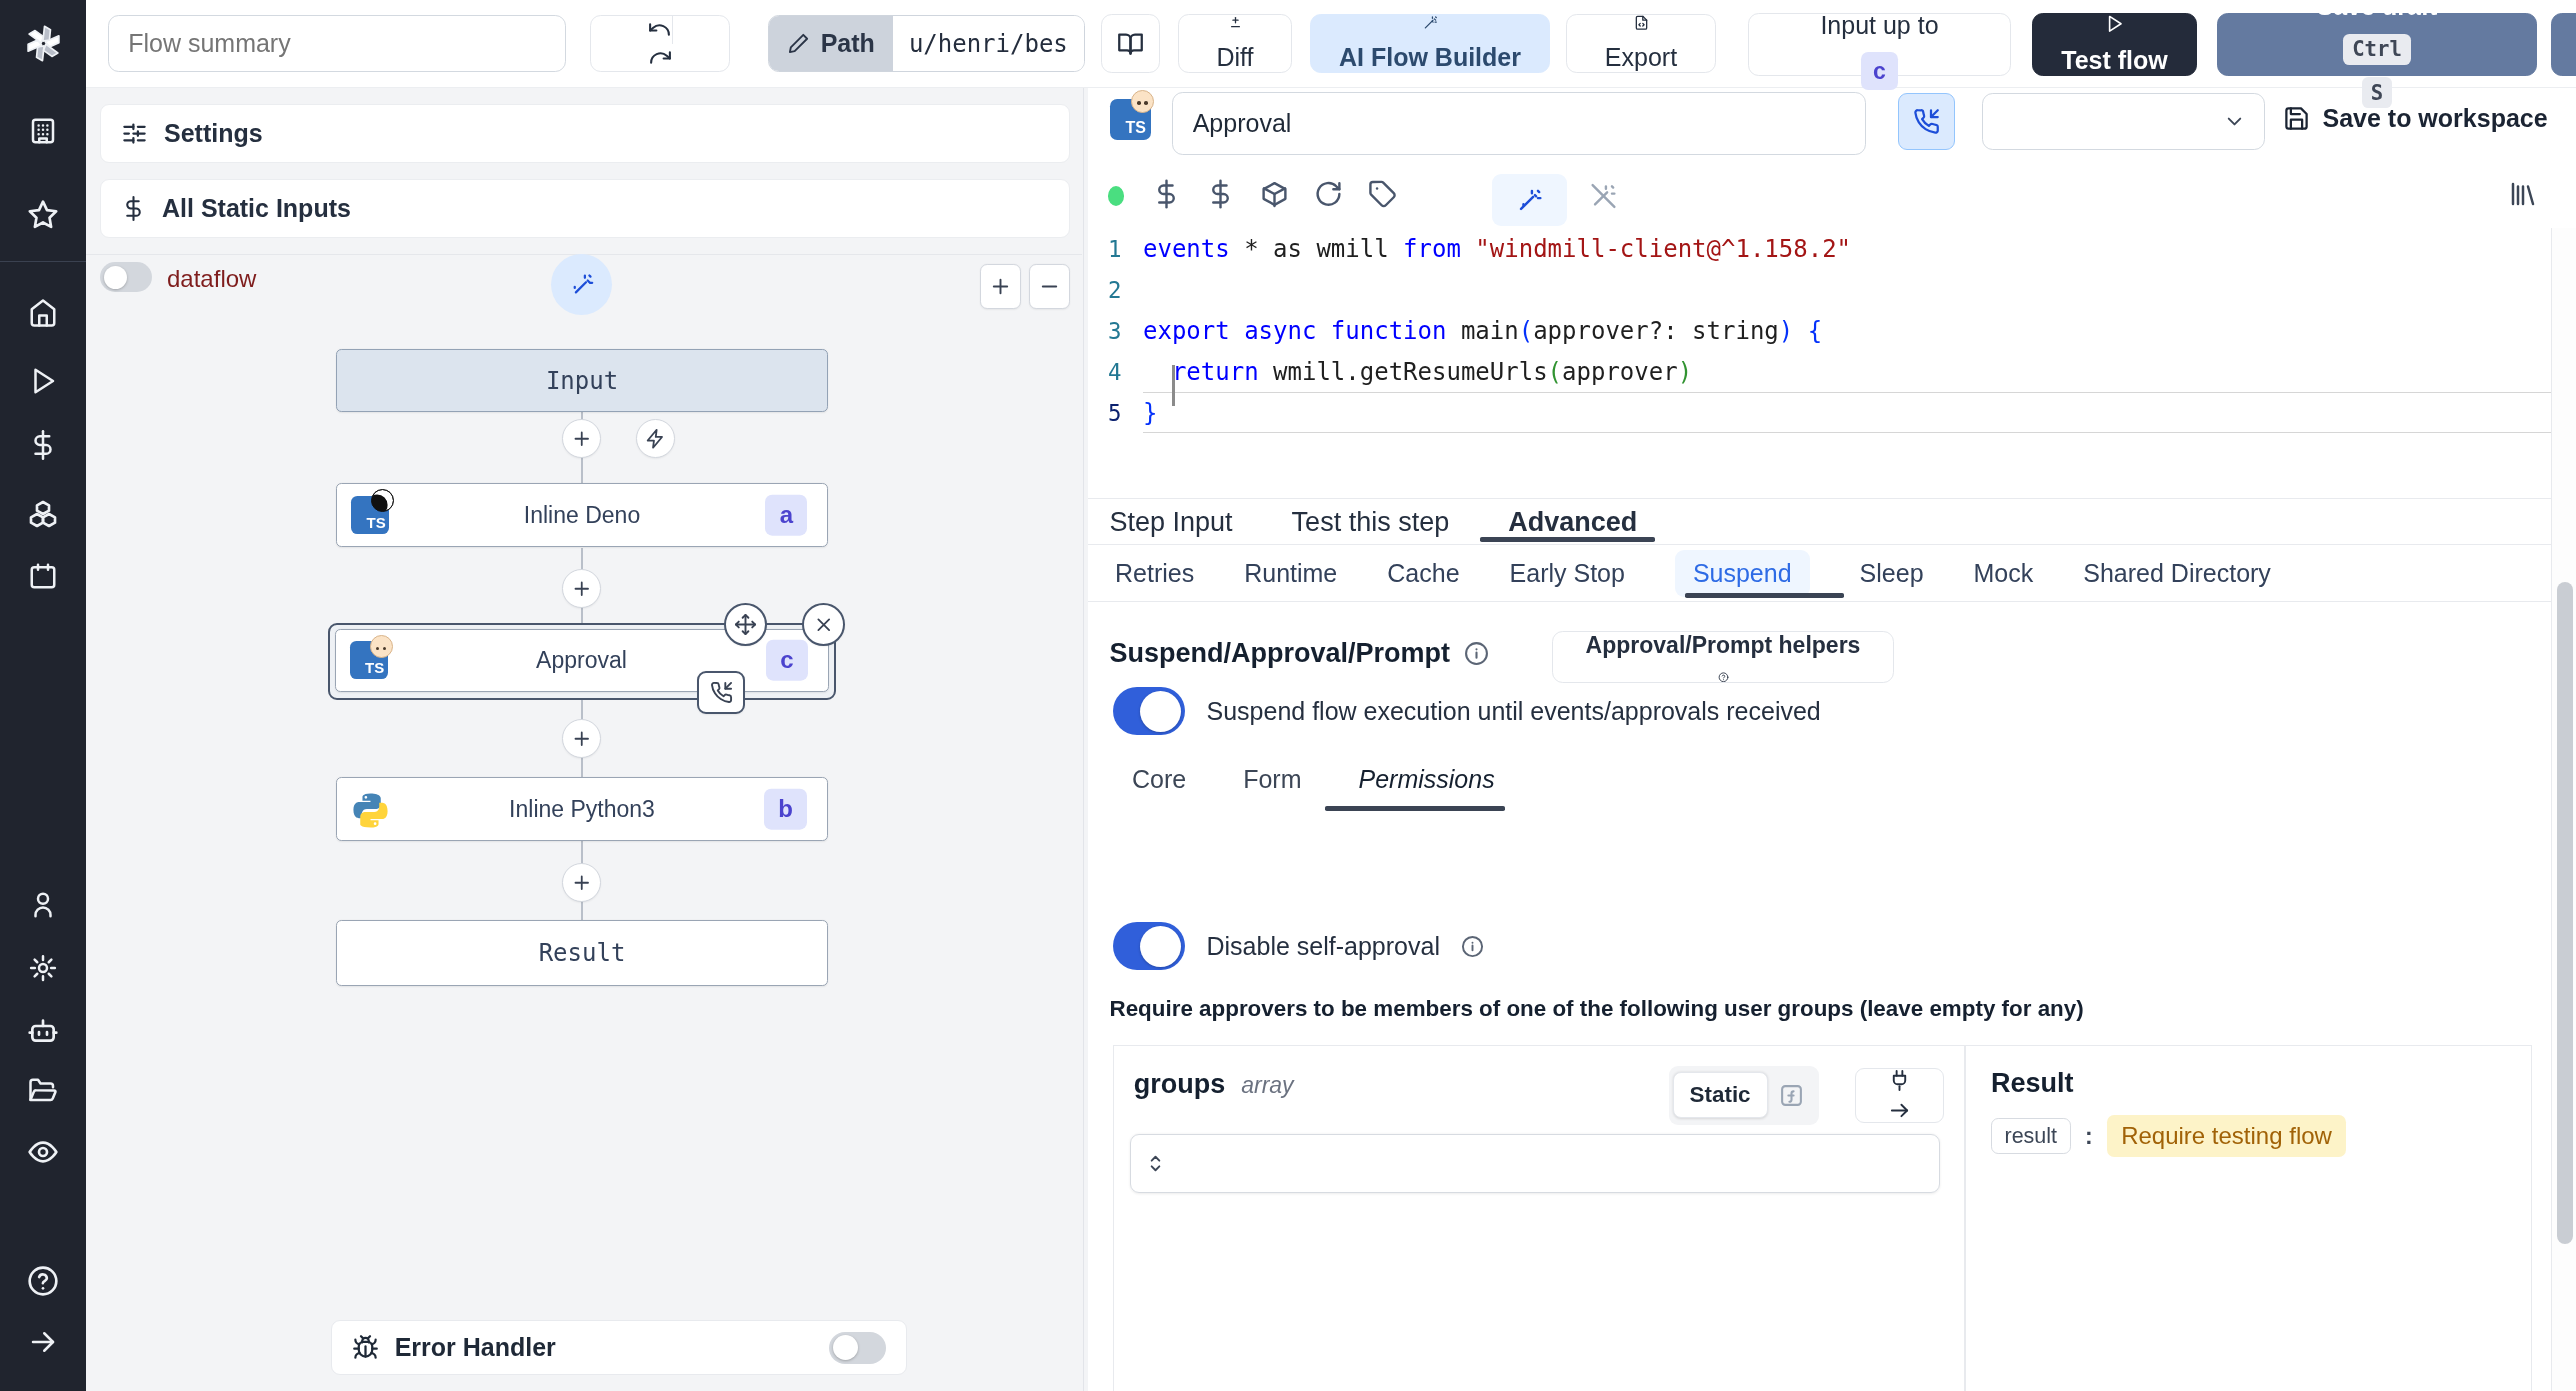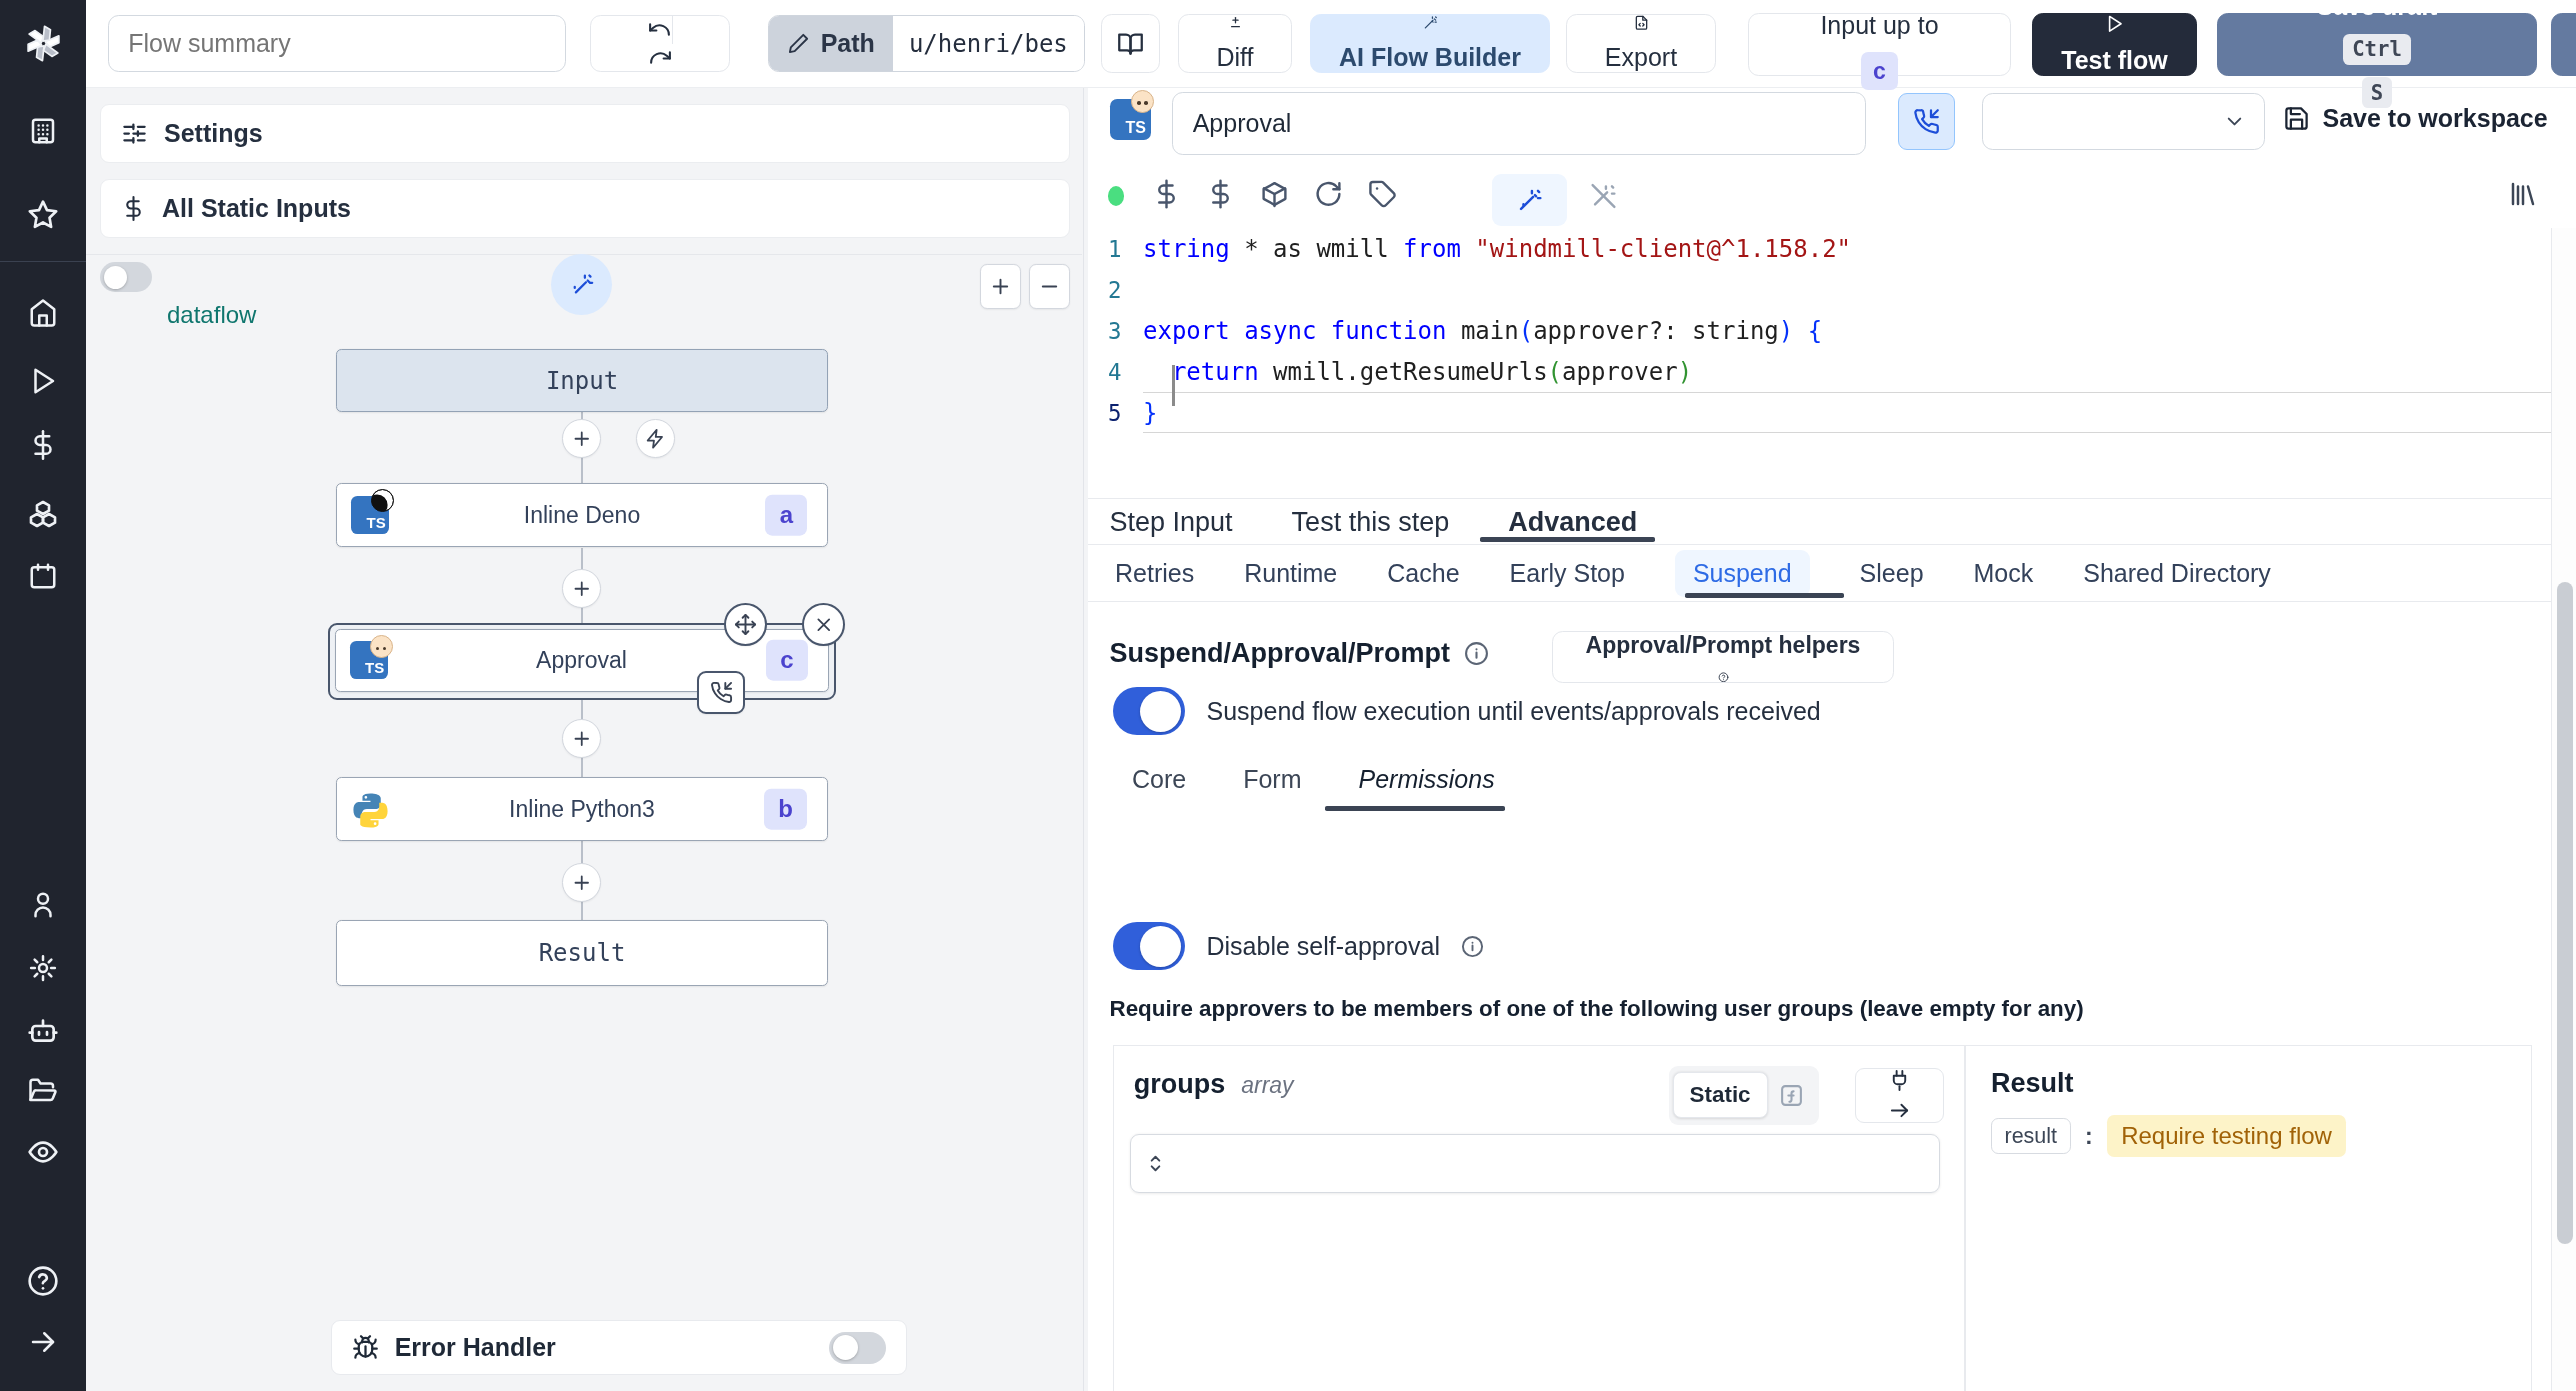--- a/index.html
+++ b/index.html
@@ -284,21 +284,21 @@
         <path d="M12 1v22"></path>
         <path d="M17 5H9.5a3.5 3.5 0 0 0 0 7h5a3.5 3.5 0 0 1 0 7H6"></path>
       </svg>
     <span style="font-weight:600;">All Static Inputs</span>
   </div>
   <div class="abs" style="left:0; top:166px; width:996px; border-top:1.8px solid #e5e7eb;"></div>
 
   <div class="abs toggle off" style="left:14.3px; top:174px; width:52px; height:30px;">
       <span class="knob" style="width:23px; height:23px;"></span>
     </div>
-  <span class="abs" style="left:81px; top:177px; font-size:24px; color:#0f766e;margin-top:36px;">dataflow</span>
+  <span class="abs" style="left:81px; top:177px; font-size:24px; color:#7f1d1d;">dataflow</span>
   <div class="abs" style="left:465px; top:166px; width:61px; height:61px; border-radius:50%; background:#dbeafe; display:flex; align-items:center; justify-content:center; color:#1d4ed8; cursor:pointer;">
     <svg class="i" width="27" height="27" viewBox="0 0 24 24">
         <path d="m7 19 9-9"></path>
         <path d="m17.5 8.5 1.5 1.5"></path>
         <path d="M15 4v2M19.5 10.5h2M19 4l1 1M6 15v-1"></path>
       </svg>
   </div>
   <div class="abs gbtn" style="left:894px; top:176px; border-radius:7.2px; width:41px; height:45px;">
     <svg class="i" width="23" height="23" viewBox="0 0 24 24">
         <path d="M12 5v14M5 12h14"></path>
@@ -477,21 +477,21 @@
   <div class="abs" style="left:1420px; top:91px; color:#3c4656;">
     <svg class="i" width="30" height="30" viewBox="0 0 24 24">
         <path d="M4 4v16M8 6v14M12 6v14"></path>
         <path d="m16 6 4 14"></path>
       </svg>
   </div>
 
   <div id="code-area">
       <div class="code-line">
         <span class="gutter">1</span>
-        <span class="code-text"><span class="tok-kw">string</span><span class="tok-pl"> * as wmill </span><span class="tok-kw">from</span><span class="tok-pl"> </span><span class="tok-str">"windmill-client@^1.158.2"</span></span>
+        <span class="code-text"><span class="tok-kw">events</span><span class="tok-pl"> * as wmill </span><span class="tok-kw">from</span><span class="tok-pl"> </span><span class="tok-str">"windmill-client@^1.158.2"</span></span>
       </div>
       <div class="code-line">
         <span class="gutter">2</span>
         <span class="code-text"></span>
       </div>
       <div class="code-line">
         <span class="gutter">3</span>
         <span class="code-text"><span class="tok-kw">export</span><span class="tok-pl"> </span><span class="tok-kw">async</span><span class="tok-pl"> </span><span class="tok-kw">function</span><span class="tok-pl"> main</span><span class="tok-b1">(</span><span class="tok-pl">approver?: string</span><span class="tok-b1">)</span><span class="tok-pl"> </span><span class="tok-b1">{</span></span>
       </div>
       <div class="code-line">

